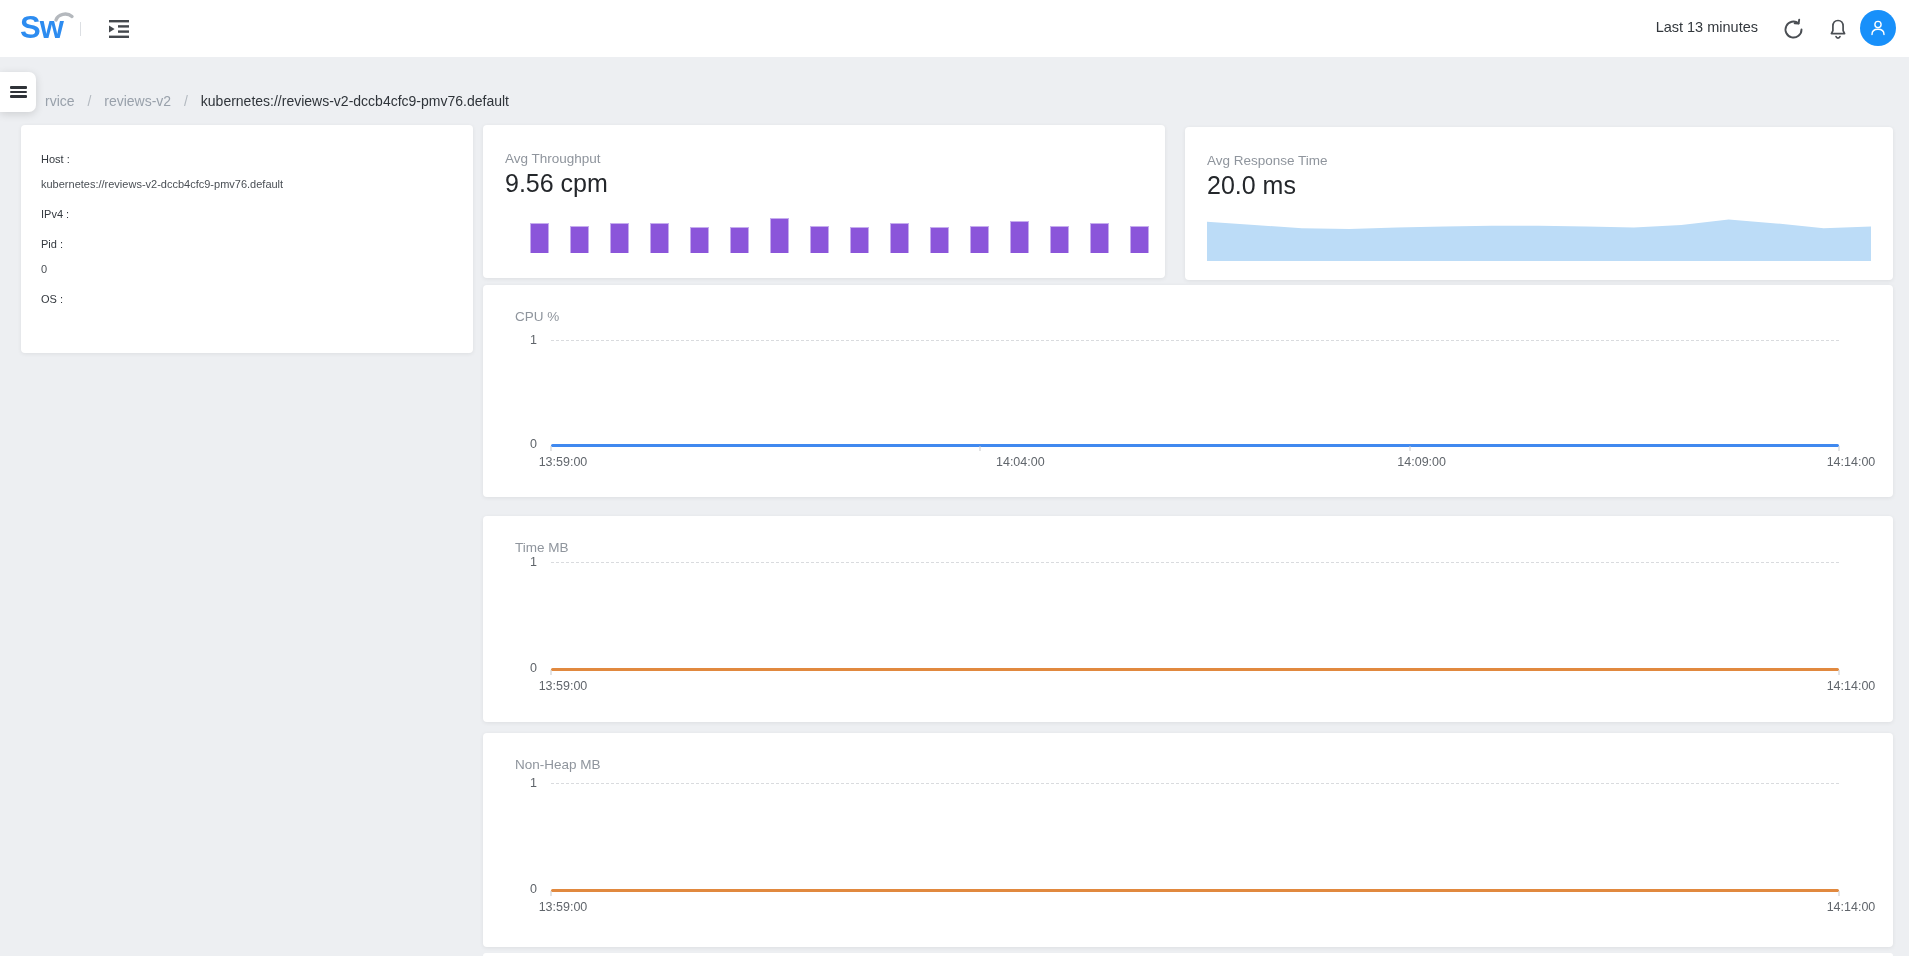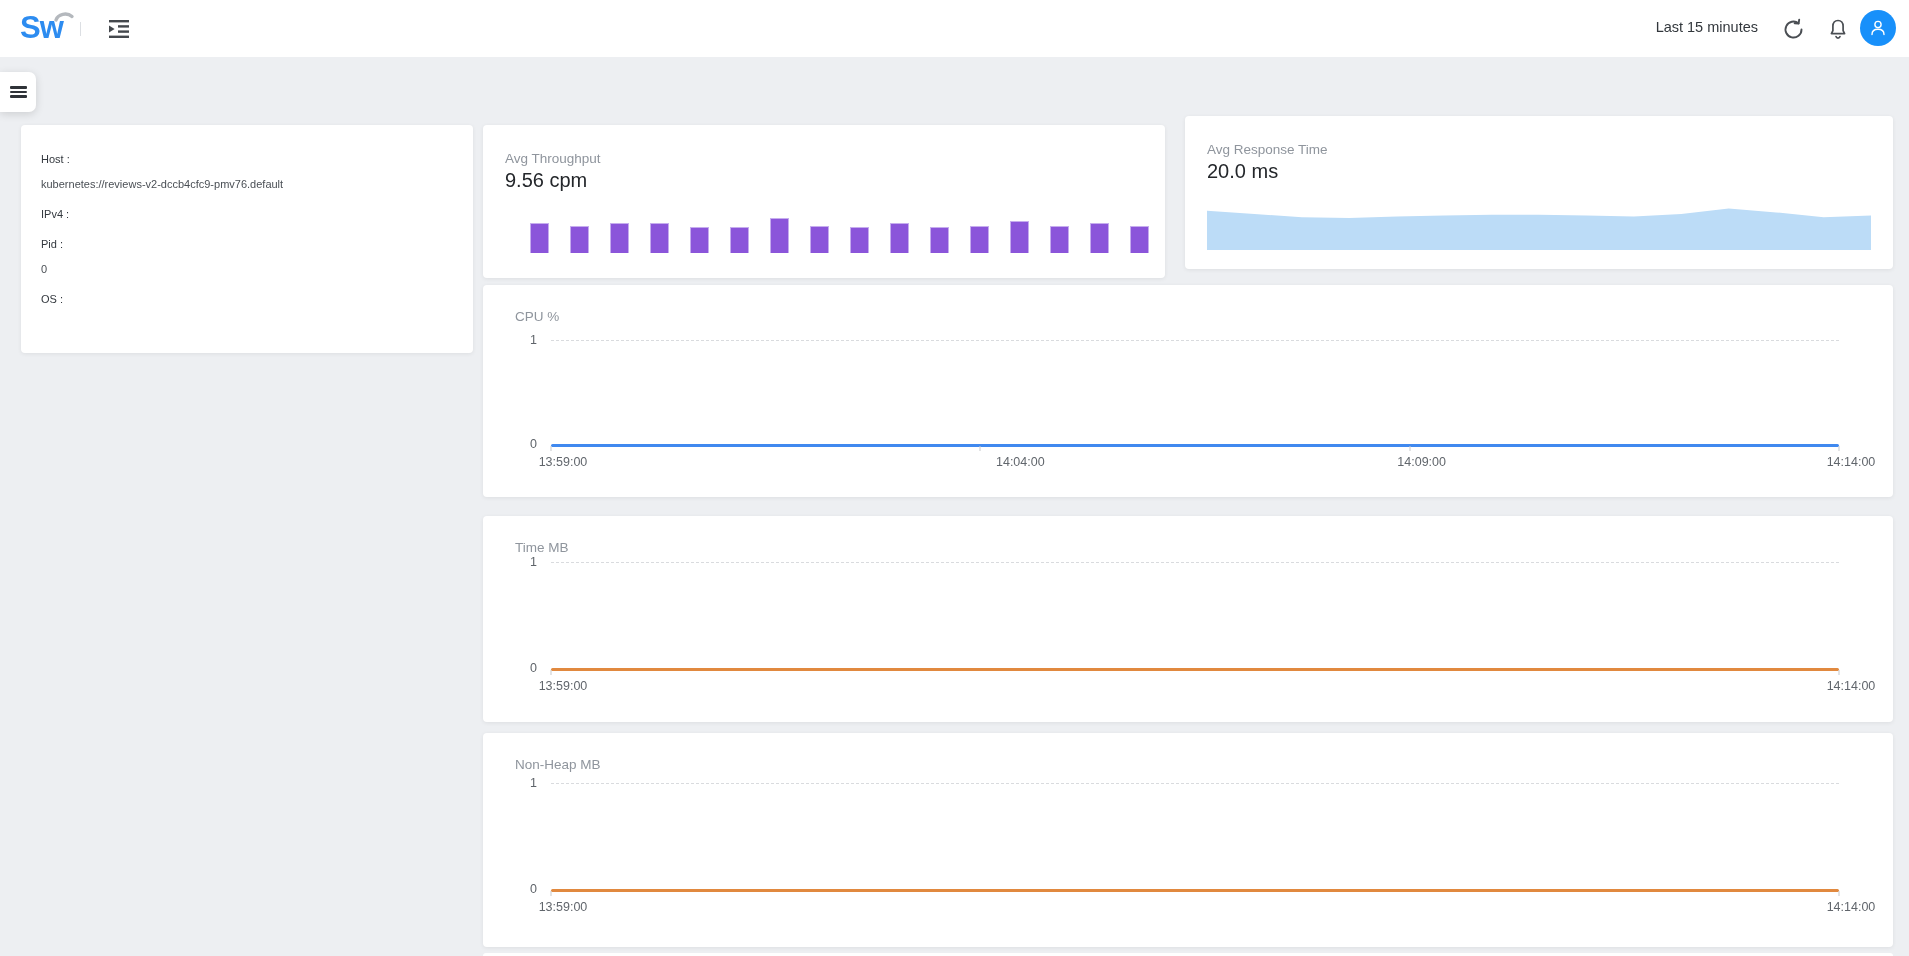--- a/index.html
+++ b/index.html
@@ -30,23 +30,23 @@
   
   .card { position:absolute; background:#fff; border-radius:4px; box-shadow:0 1px 4px rgba(0,0,0,0.07); }
   
   .info-card { left:21px; top:125px; width:452px; height:228px; padding:28px 20px 0 20px; font-size:11px; }
   .info-label { color:#33383e; margin-top:18px; }
   .info-label:first-child { margin-top:0; }
   .info-value { color:#4a4f55; margin-top:13px; }
   .info-value:empty { display:none; }
   
   .metric-title { position:absolute; left:22px; top:26px; font-size:13.5px; color:#8f959d; }
-  .metric-value { position:absolute; left:22px; top:44px; font-size:20px; color:#24272b; }
+  .metric-value { position:absolute; left:22px; top:44px; font-size:25px; color:#24272b; }
   .tp-card { left:483px; top:125px; width:682px; height:153px; }
-  .rt-card { left:1185px; top:116px; width:708px; height:153px; }
+  .rt-card { left:1185px; top:127px; width:708px; height:153px; }
   .bars { position:absolute; left:47px; top:93px; width:620px; height:35px; display:flex; align-items:flex-end; }
   .bars .bar { width:19px; margin-right:21px; background:#8b55da; border:1px solid #c6adee; border-bottom:none; }
   .bars .bar:last-child { margin-right:0; }
   .area-wrap { position:absolute; left:22px; top:90px; width:664px; height:44px; }
   
   .linechart { left:483px; width:1410px; }
   .chart-title { position:absolute; left:32px; top:24px; font-size:13.5px; color:#8f959d; }
   .plot { position:absolute; left:68px; top:0; width:1288px; height:100%; }
   .ytick { position:absolute; left:14px; width:40px; text-align:right; font-size:12.5px; color:#5f646a; }
   .grid1 { position:absolute; left:0; width:100%; height:0; border-top:1px dashed #d9dbde; top:var(--grid1); }
@@ -75,21 +75,21 @@
       <span>
         <svg width="21" height="20" viewBox="0 0 21 20">
           <rect x="0" y="1" width="20" height="2.4" fill="#44484d"></rect>
           <rect x="9" y="6.2" width="11" height="2.4" fill="#44484d"></rect>
           <rect x="9" y="11.4" width="11" height="2.4" fill="#44484d"></rect>
           <rect x="0" y="16.6" width="20" height="2.4" fill="#44484d"></rect>
           <path d="M0 6.4 L5.6 10 L0 13.6 Z" fill="#44484d"></path>
         </svg>
       </span>
     </div>
-    <div class="time-range">Last 15 minutes</div>
+    <div class="time-range">Last 13 minutes</div>
     <div class="iconbtn refresh-btn">
       <span>
         <svg width="23" height="23" viewBox="0 0 23 23">
           <path d="M19.5 11.5 a8 8 0 1 1 -3 -6.2" fill="none" stroke="#4a4e53" stroke-width="1.9" stroke-linecap="round"></path>
           <path d="M17.2 1.6 L16.6 5.6 L12.6 5.2" fill="none" stroke="#4a4e53" stroke-width="1.9" stroke-linecap="round" stroke-linejoin="round"></path>
         </svg>
       </span>
     </div>
     <div class="iconbtn bell-btn">
       <span>
@@ -108,20 +108,27 @@
       </span>
     </div>
   </div>
 
   <div class="menu-box">
     <span>
       <span class="bar"></span>
         <span class="bar"></span>
         <span class="bar"></span>
     </span>
+  </div>
+  <div class="breadcrumb">
+    <span class="crumb">rvice</span>
+    <span class="sep">/</span>
+    <span class="crumb">reviews-v2</span>
+    <span class="sep">/</span>
+    <span class="crumb current">kubernetes://reviews-v2-dccb4cfc9-pmv76.default</span>
   </div>
 
   <div class="card info-card">
     <div class="info-label">Host :</div>
     <div class="info-value">kubernetes://reviews-v2-dccb4cfc9-pmv76.default</div>
     <div class="info-label">IPv4 :</div>
 
     <div class="info-label">Pid :</div>
     <div class="info-value">0</div>
     <div class="info-label">OS :</div>

